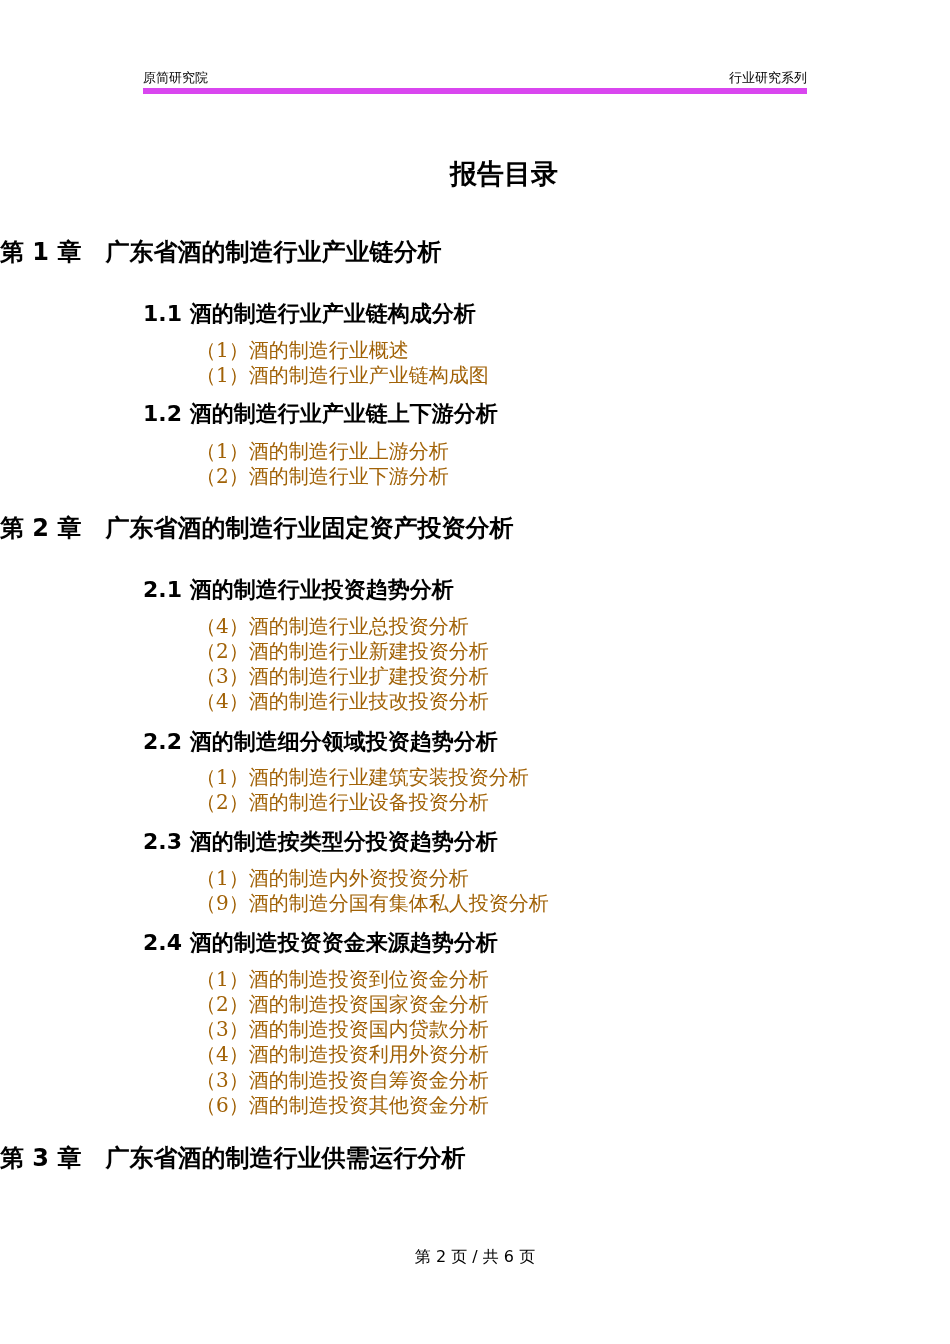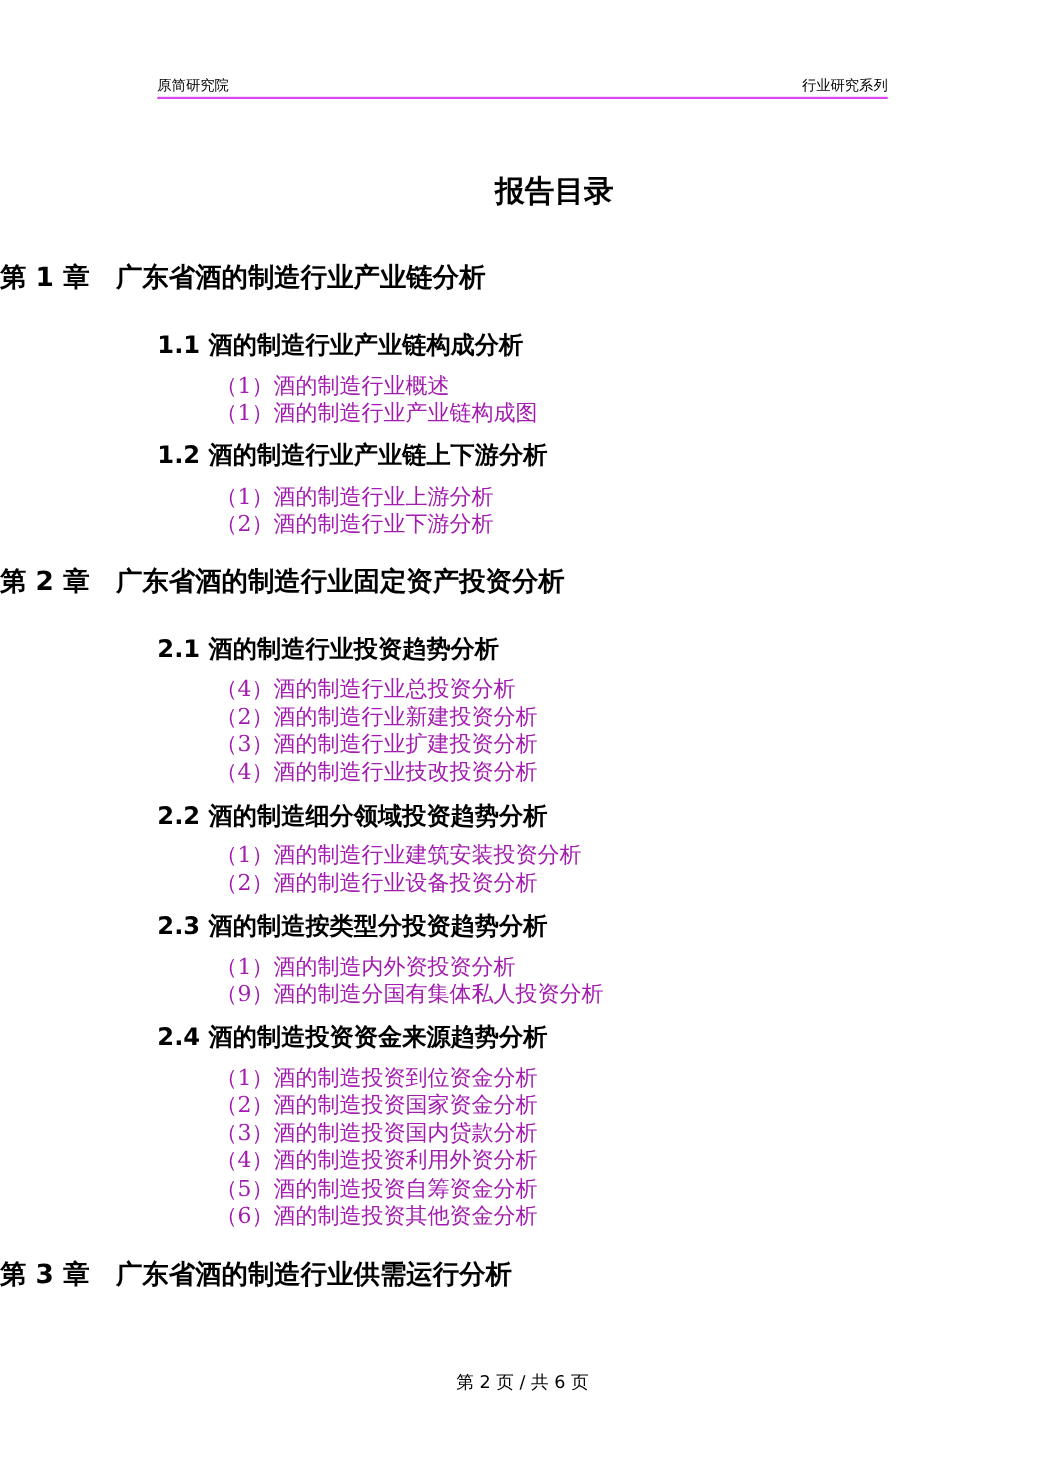--- a/index.html
+++ b/index.html
@@ -1,26 +1,26 @@
 <!DOCTYPE html>
 <html><head>
 <meta charset="utf-8">
 <style>
   html, body { margin:0; padding:0; background:#ffffff; }
   body { width:950px; height:1344px; position:relative; overflow:hidden; color:#000; }
-  .header { position:absolute; left:143px; top:68px; width:664px; height:20px; border-bottom:2px solid #d946ef;
+  .header { position:absolute; left:143px; top:68px; width:664px; height:20px; border-bottom:6px solid #d946ef;
             font-family:"DejaVu Sans", sans-serif; font-size:13px; }
   .header .left { position:absolute; left:0; top:1px; }
   .header .right { position:absolute; right:0; top:1px; }
   .title { position:absolute; left:0; width:950px; top:156px; text-align:center;
            font-family:"DejaVu Sans", sans-serif; font-weight:bold; font-size:27px;margin-left:29px; }
   .chapter { position:absolute; left:0; width:950px; text-align:left;
              font-family:"DejaVu Sans", sans-serif; font-weight:bold; font-size:24px; white-space:pre; }
   .section { position:absolute; left:143px; font-family:"DejaVu Sans", sans-serif; font-weight:bold; font-size:22px; white-space:pre; }
-  .item { position:absolute; left:196px; font-family:"DejaVu Serif", serif; font-size:20px; line-height:25px; white-space:pre; color:#a21caf; }
+  .item { position:absolute; left:196px; font-family:"DejaVu Serif", serif; font-size:20px; line-height:25px; white-space:pre; color:#a16207; }
   .footer { position:absolute; left:0; width:950px; top:1247px; text-align:center;
             font-family:"DejaVu Sans", sans-serif; font-size:16px; }
 </style>
 </head>
 <body>
 
 <div class="header">
   <span class="left">原简研究院</span>
   <span class="right">行业研究系列</span>
 </div>
@@ -51,18 +51,18 @@
 
 <div class="section" style="top:827px">2.3 酒的制造按类型分投资趋势分析</div>
 <div class="item" style="top:866px">（1）酒的制造内外资投资分析</div>
 <div class="item" style="top:891px">（9）酒的制造分国有集体私人投资分析</div>
 
 <div class="section" style="top:928px">2.4 酒的制造投资资金来源趋势分析</div>
 <div class="item" style="top:967px">（1）酒的制造投资到位资金分析</div>
 <div class="item" style="top:992px">（2）酒的制造投资国家资金分析</div>
 <div class="item" style="top:1017px">（3）酒的制造投资国内贷款分析</div>
 <div class="item" style="top:1042px">（4）酒的制造投资利用外资分析</div>
-<div class="item" style="top:1068px">（5）酒的制造投资自筹资金分析</div>
+<div class="item" style="top:1068px">（3）酒的制造投资自筹资金分析</div>
 <div class="item" style="top:1093px">（6）酒的制造投资其他资金分析</div>
 
 <div class="chapter" style="top:1142px">第 3 章　广东省酒的制造行业供需运行分析</div>
 
 <div class="footer">第 2 页 / 共 6 页</div>
 
 </body></html>

